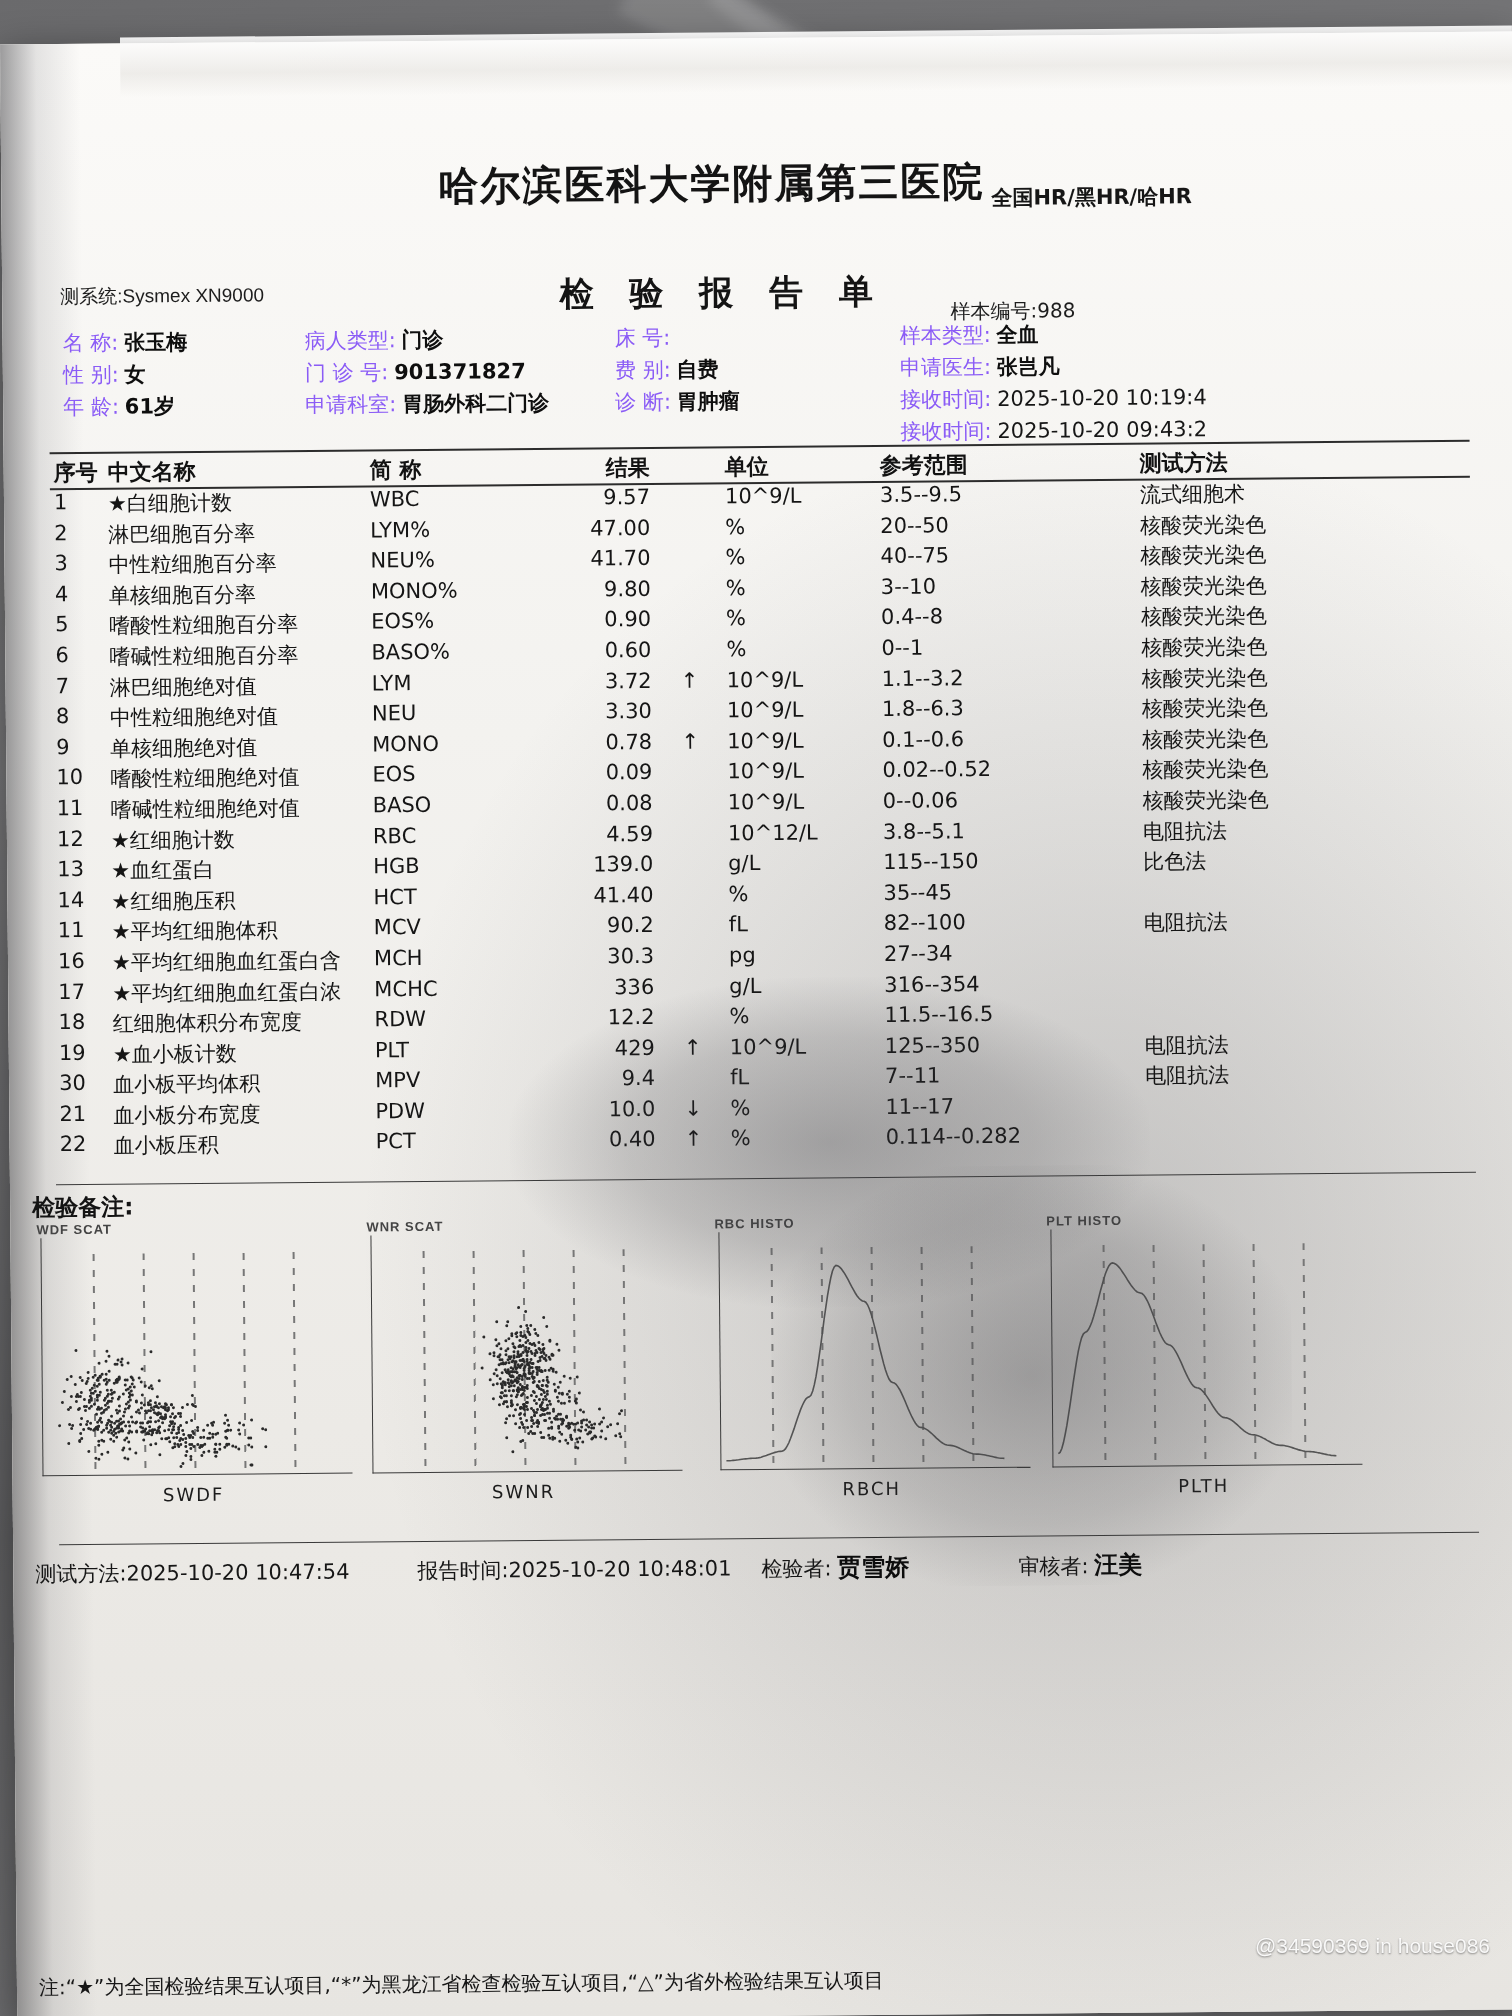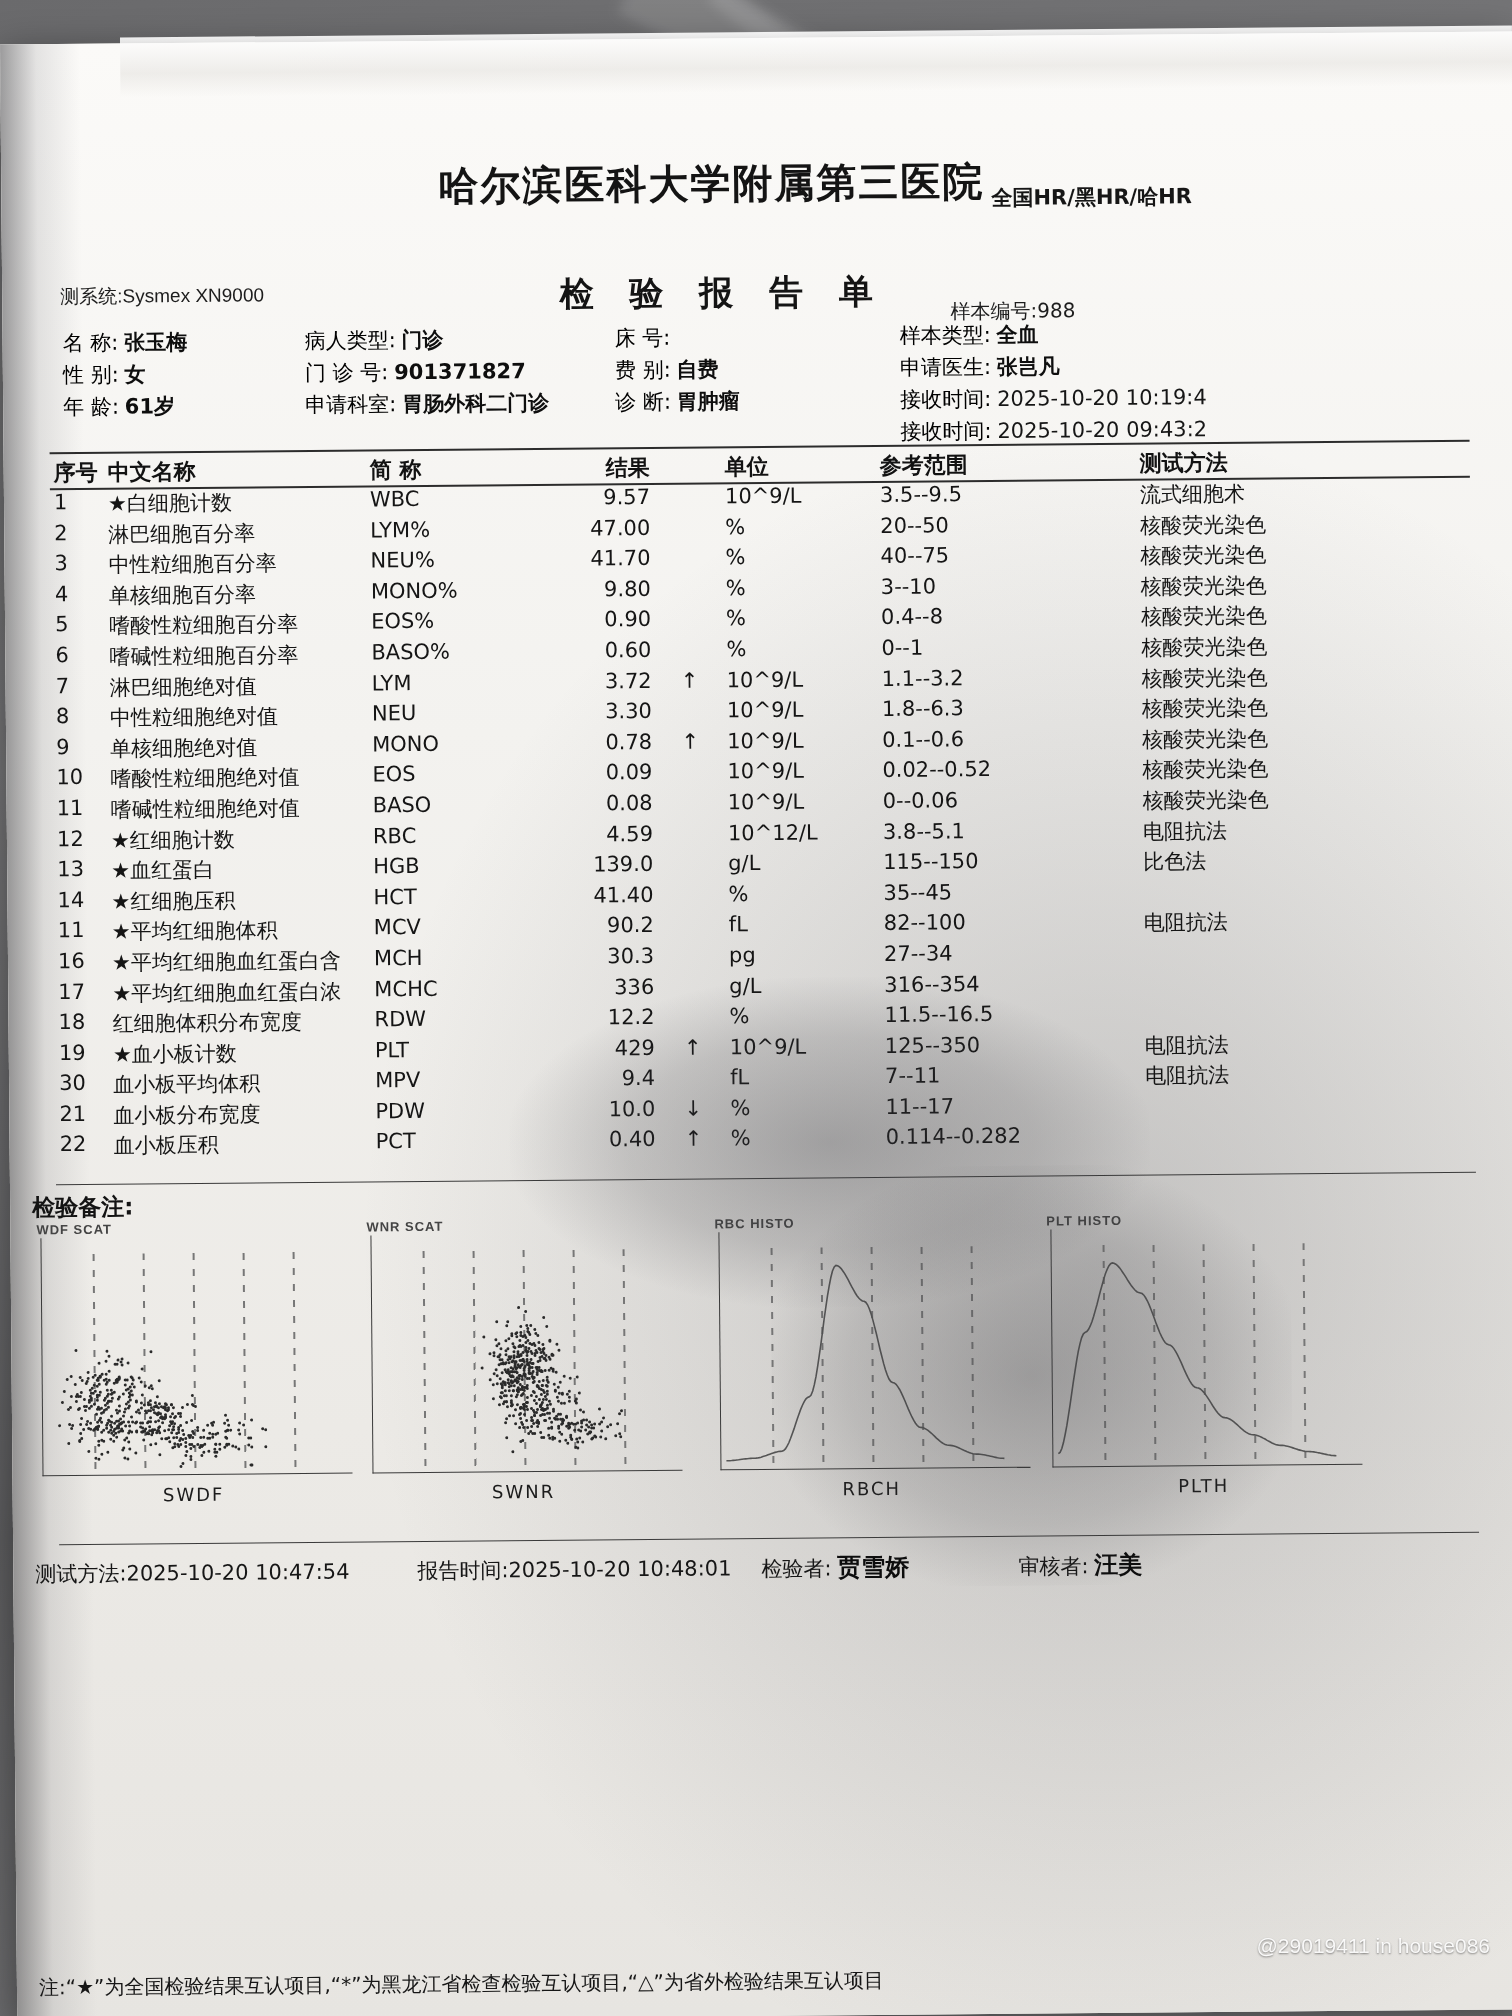--- a/index.html
+++ b/index.html
@@ -111,21 +111,21 @@
     color: #161616;
   }
   .info-row {
     position: relative;
     height: 32px;
   }
   .info-cell {
     position: absolute;
     white-space: nowrap;
   }
-  .lbl { color: #000000; }
+  .lbl { color: #8b5cf6; }
   .val { font-weight: bold; color: #0e0e0e; }
 
   .c1 { left: 8px; }
   .c2 { left: 250px; }
   .c3 { left: 560px; }
   .c4 { left: 845px; }
 
   
   .rule {
     position: absolute;
@@ -1657,14 +1657,14 @@
         <span class="sig cn">汪美</span>
       </div>
 
       <div class="note cn">注:“★”为全国检验结果互认项目,“*”为黑龙江省检查检验互认项目,“△”为省外检验结果互认项目</div>
 
       <div class="shadow-blob"></div>
       <div class="shadow-blob2"></div>
     </div>
   </div>
 
-  <div class="watermark">@29019411 in house086</div>
+  <div class="watermark">@34590369 in house086</div>
 </div>
 
 </body></html>

